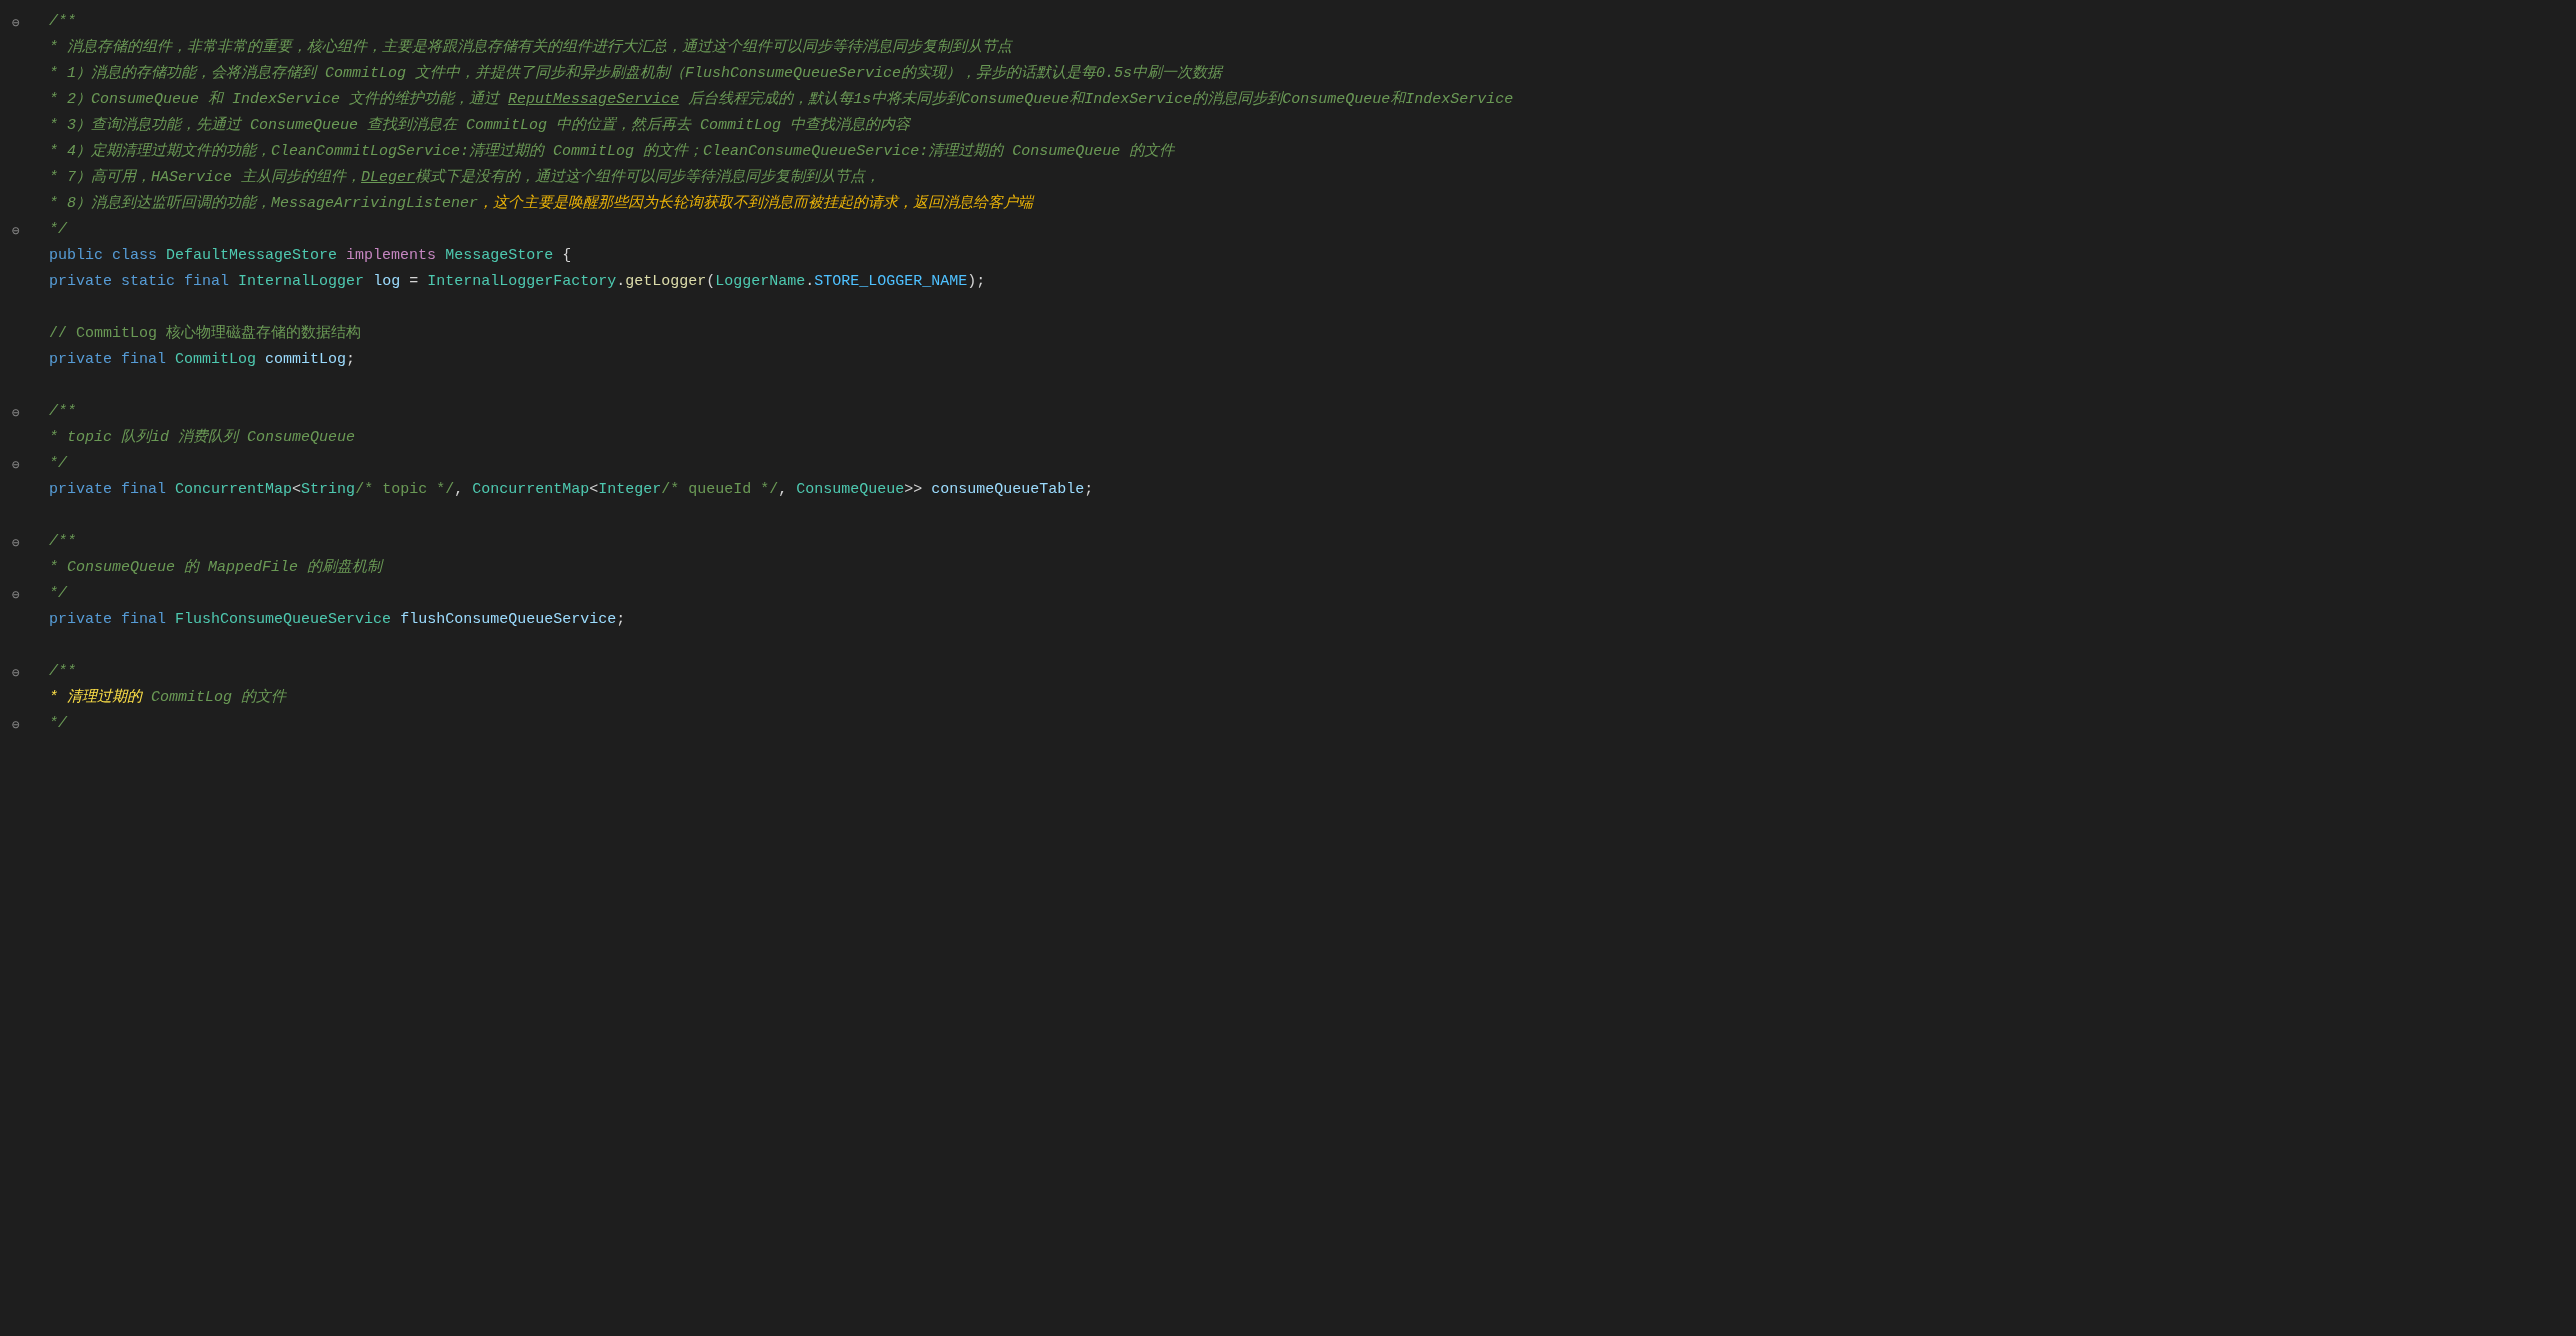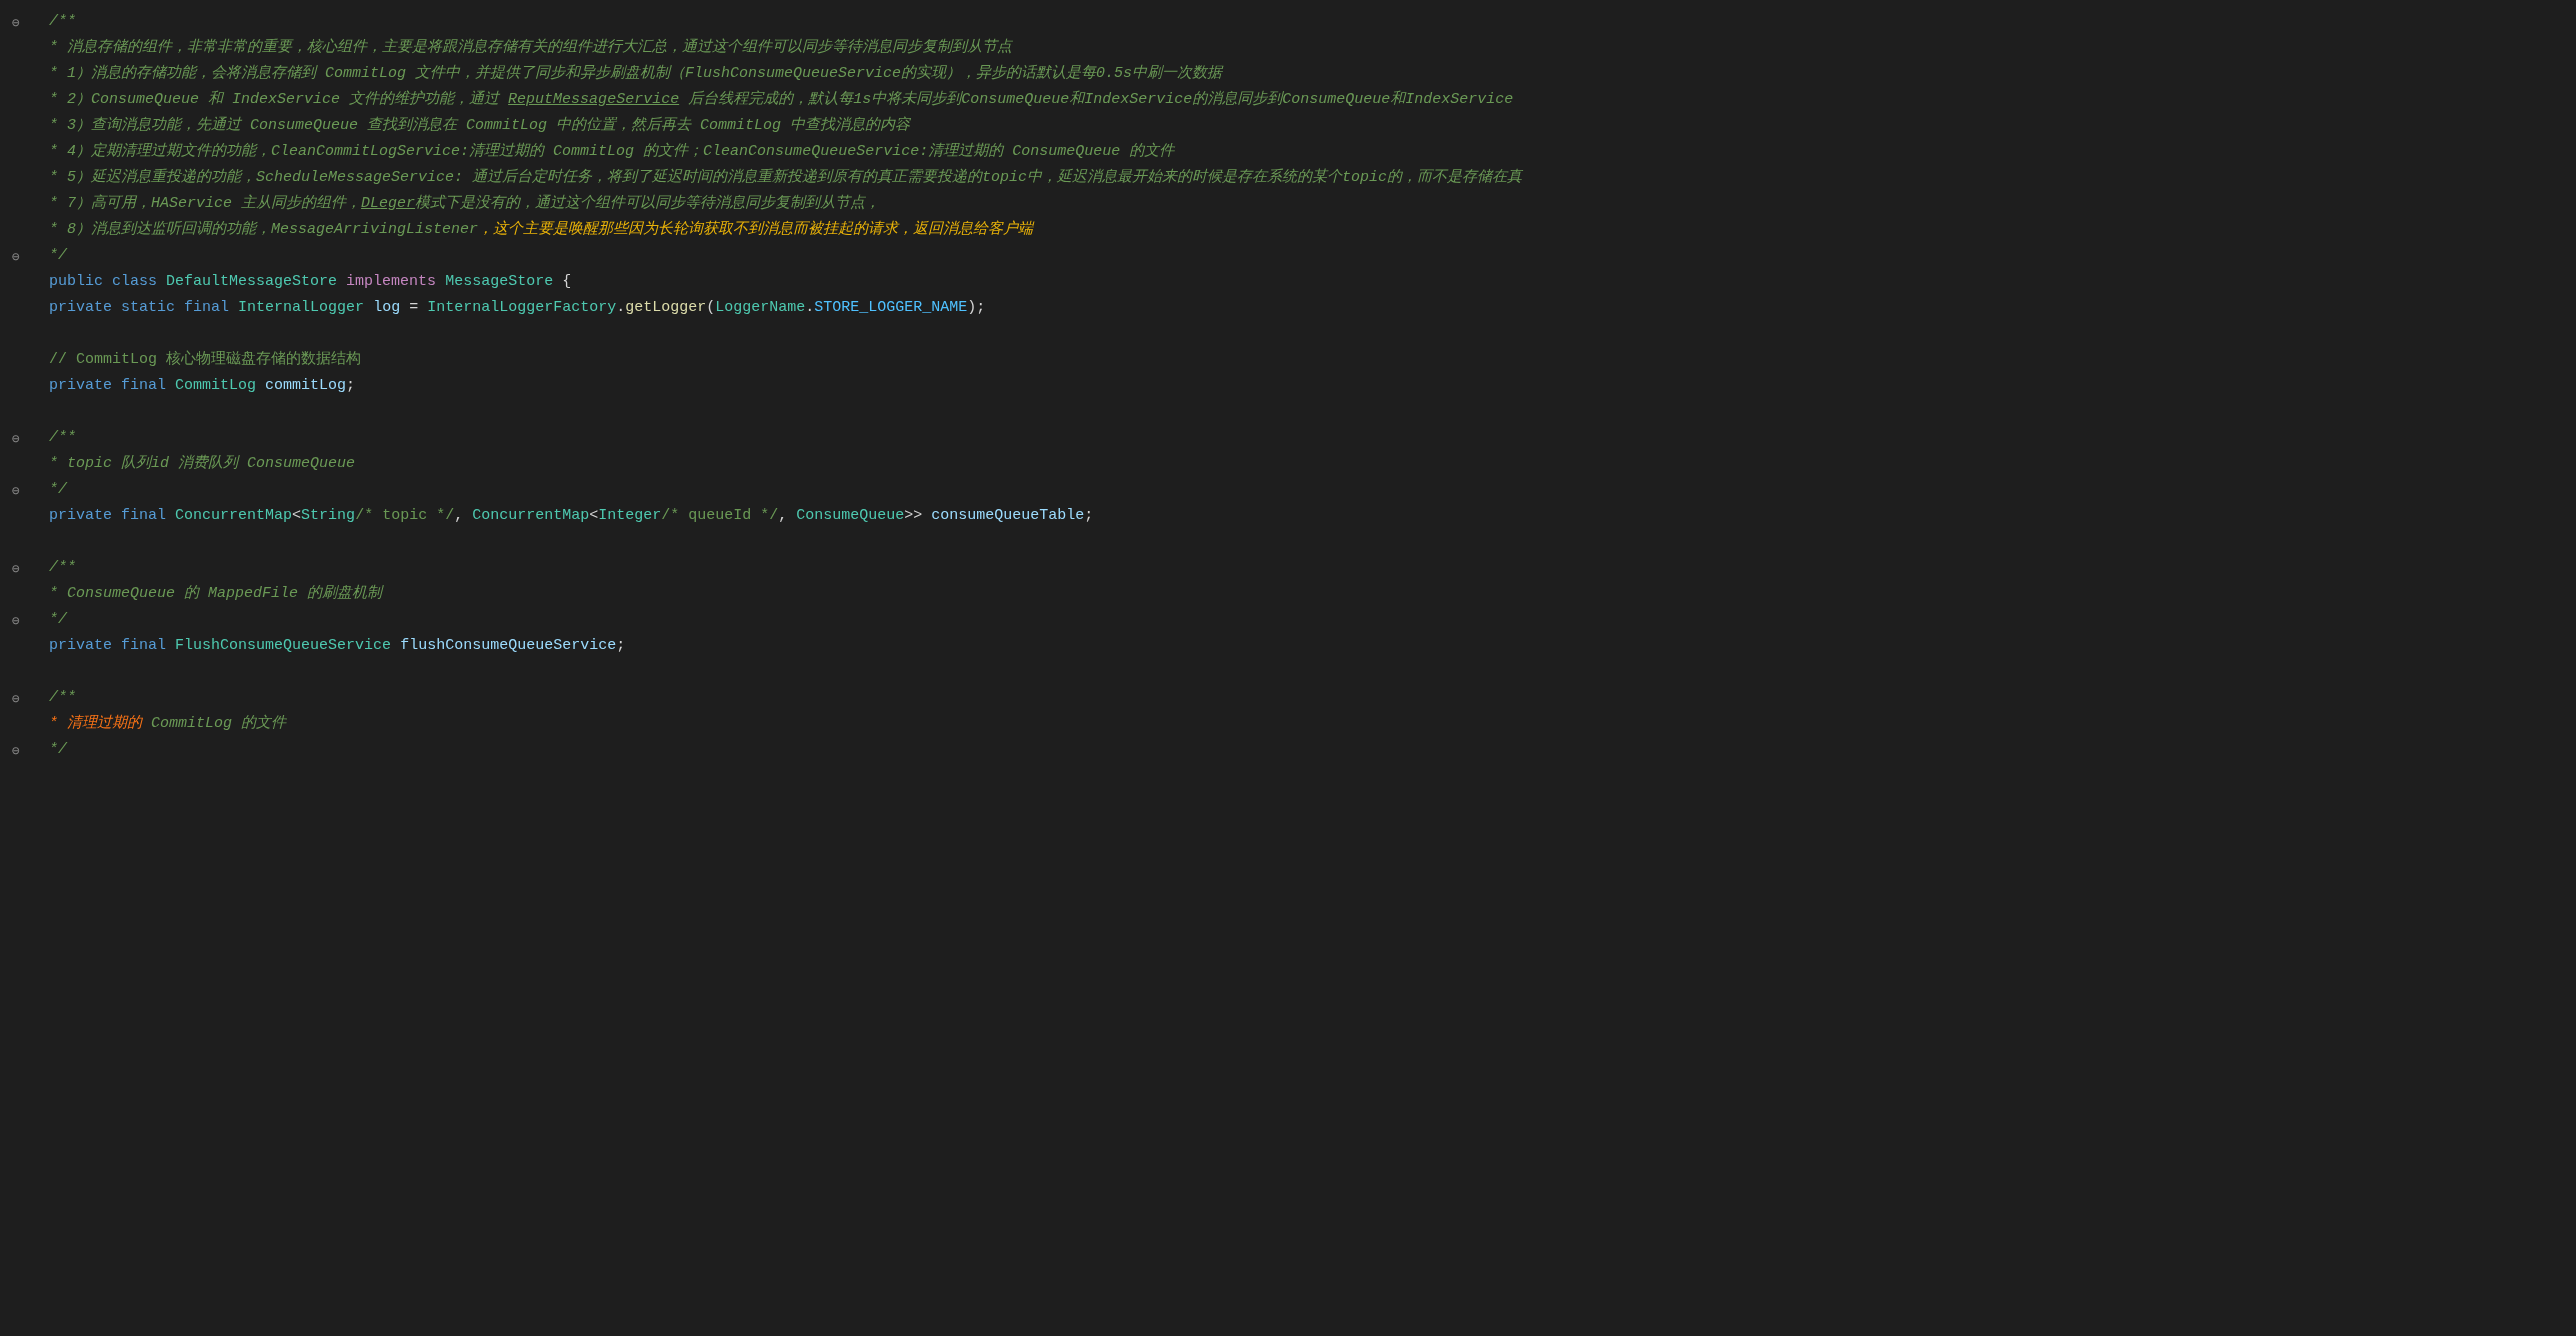--- a/index.html
+++ b/index.html
@@ -70,23 +70,20 @@
       <div class="line">
         <span class="code-content"><span style="color: #6a9955; font-style: italic; font-style: italic;"> * 2）</span><span style="color: #6a9955; font-style: italic; font-style: italic;">ConsumeQueue</span><span style="color: #6a9955; font-style: italic; font-style: italic;"> 和 </span><span style="color: #6a9955; font-style: italic; font-style: italic;">IndexService</span><span style="color: #6a9955; font-style: italic; font-style: italic;"> 文件的维护功能，通过 </span><span style="color: #6a9955; font-style: italic; font-style: italic; text-decoration: underline;">ReputMessageService</span><span style="color: #6a9955; font-style: italic; font-style: italic;"> 后台线程完成的，默认每1s中将未同步到ConsumeQueue和IndexService的消息同步到ConsumeQueue和IndexService</span></span>
       </div>
       <div class="line">
         <span class="code-content"><span style="color: #6a9955; font-style: italic; font-style: italic;"> * 3）查询消息功能，先通过 </span><span style="color: #6a9955; font-style: italic; font-style: italic;">ConsumeQueue</span><span style="color: #6a9955; font-style: italic; font-style: italic;"> 查找到消息在 </span><span style="color: #6a9955; font-style: italic; font-style: italic;">CommitLog</span><span style="color: #6a9955; font-style: italic; font-style: italic;"> 中的位置，然后再去 </span><span style="color: #6a9955; font-style: italic; font-style: italic;">CommitLog</span><span style="color: #6a9955; font-style: italic; font-style: italic;"> 中查找消息的内容</span></span>
       </div>
       <div class="line">
         <span class="code-content"><span style="color: #6a9955; font-style: italic; font-style: italic;"> * 4）定期清理过期文件的功能，</span><span style="color: #6a9955; font-style: italic; font-style: italic;">CleanCommitLogService:</span><span style="color: #6a9955; font-style: italic; font-style: italic;">清理过期的 </span><span style="color: #6a9955; font-style: italic; font-style: italic;">CommitLog</span><span style="color: #6a9955; font-style: italic; font-style: italic;"> 的文件；</span><span style="color: #6a9955; font-style: italic; font-style: italic;">CleanConsumeQueueService:</span><span style="color: #6a9955; font-style: italic; font-style: italic;">清理过期的 </span><span style="color: #6a9955; font-style: italic; font-style: italic;">ConsumeQueue</span><span style="color: #6a9955; font-style: italic; font-style: italic;"> 的文件</span></span>
       </div>
       <div class="line">
-        <span class="code-content"><span style="color: #6a9955; font-style: italic; font-style: italic;"> * 5）延迟消息重投递的功能，</span><span style="color: #6a9955; font-style: italic; font-style: italic;">ScheduleMessageService:</span><span style="color: #6a9955; font-style: italic; font-style: italic;"> 通过后台定时任务，将到了延迟时间的消息重新投递到原有的真正需要投递的topic中，延迟消息最开始来的时候是存在系统的某个topic的，而不是存储在真</span></span>
-      </div>
-      <div class="line">
         <span class="code-content"><span style="color: #6a9955; font-style: italic; font-style: italic;"> * 7）高可用，</span><span style="color: #6a9955; font-style: italic; font-style: italic;">HAService</span><span style="color: #6a9955; font-style: italic; font-style: italic;"> 主从同步的组件，</span><span style="color: #6a9955; font-style: italic; font-style: italic; text-decoration: underline;">DLeger</span><span style="color: #6a9955; font-style: italic; font-style: italic;">模式下是没有的，通过这个组件可以同步等待消息同步复制到从节点，</span></span>
       </div>
       <div class="line">
         <span class="code-content"><span style="color: #6a9955; font-style: italic; font-style: italic;"> * 8）消息到达监听回调的功能，</span><span style="color: #6a9955; font-style: italic; font-style: italic;">MessageArrivingListener</span><span style="color: #eab308; font-style: italic; font-style: italic;">，这个主要是唤醒那些因为长轮询获取不到消息而被挂起的请求，返回消息给客户端</span></span>
       </div>
       <div class="line">
         <span class="gutter-icon collapse">⊖</span>
         <span class="code-content"><span style="color: #6a9955; font-style: italic; font-style: italic;"> */</span></span>
       </div>
       <div class="line">
@@ -139,21 +136,21 @@
         <span class="code-content"><span style="color: #569cd6;">    private</span><span style="color: #d4d4d4;"> </span><span style="color: #569cd6;">final</span><span style="color: #d4d4d4;"> </span><span style="color: #4ec9b0;">FlushConsumeQueueService</span><span style="color: #d4d4d4;"> </span><span style="color: #9cdcfe;">flushConsumeQueueService</span><span style="color: #d4d4d4;">;</span></span>
       </div>
       <div class="line">
         <span class="code-content"><span style="color: #d4d4d4;"></span></span>
       </div>
       <div class="line">
         <span class="gutter-icon collapse">⊖</span>
         <span class="code-content"><span style="color: #6a9955; font-style: italic; font-style: italic;">    /**</span></span>
       </div>
       <div class="line">
-        <span class="code-content"><span style="color: #f97316; font-style: italic; font-style: italic; text-align: center;">     * 清理过期的 </span><span style="color: #6a9955; font-style: italic; font-style: italic;">CommitLog</span><span style="color: #6a9955; font-style: italic; font-style: italic;"> 的文件</span></span>
+        <span class="code-content"><span style="color: #fde047; font-style: italic; font-style: italic; text-align: center;">     * 清理过期的 </span><span style="color: #6a9955; font-style: italic; font-style: italic;">CommitLog</span><span style="color: #6a9955; font-style: italic; font-style: italic;"> 的文件</span></span>
       </div>
       <div class="line">
         <span class="gutter-icon collapse">⊖</span>
         <span class="code-content"><span style="color: #6a9955; font-style: italic; font-style: italic;">     */</span></span>
       </div>
     </div>
 </div>
 
 
 </body></html>

